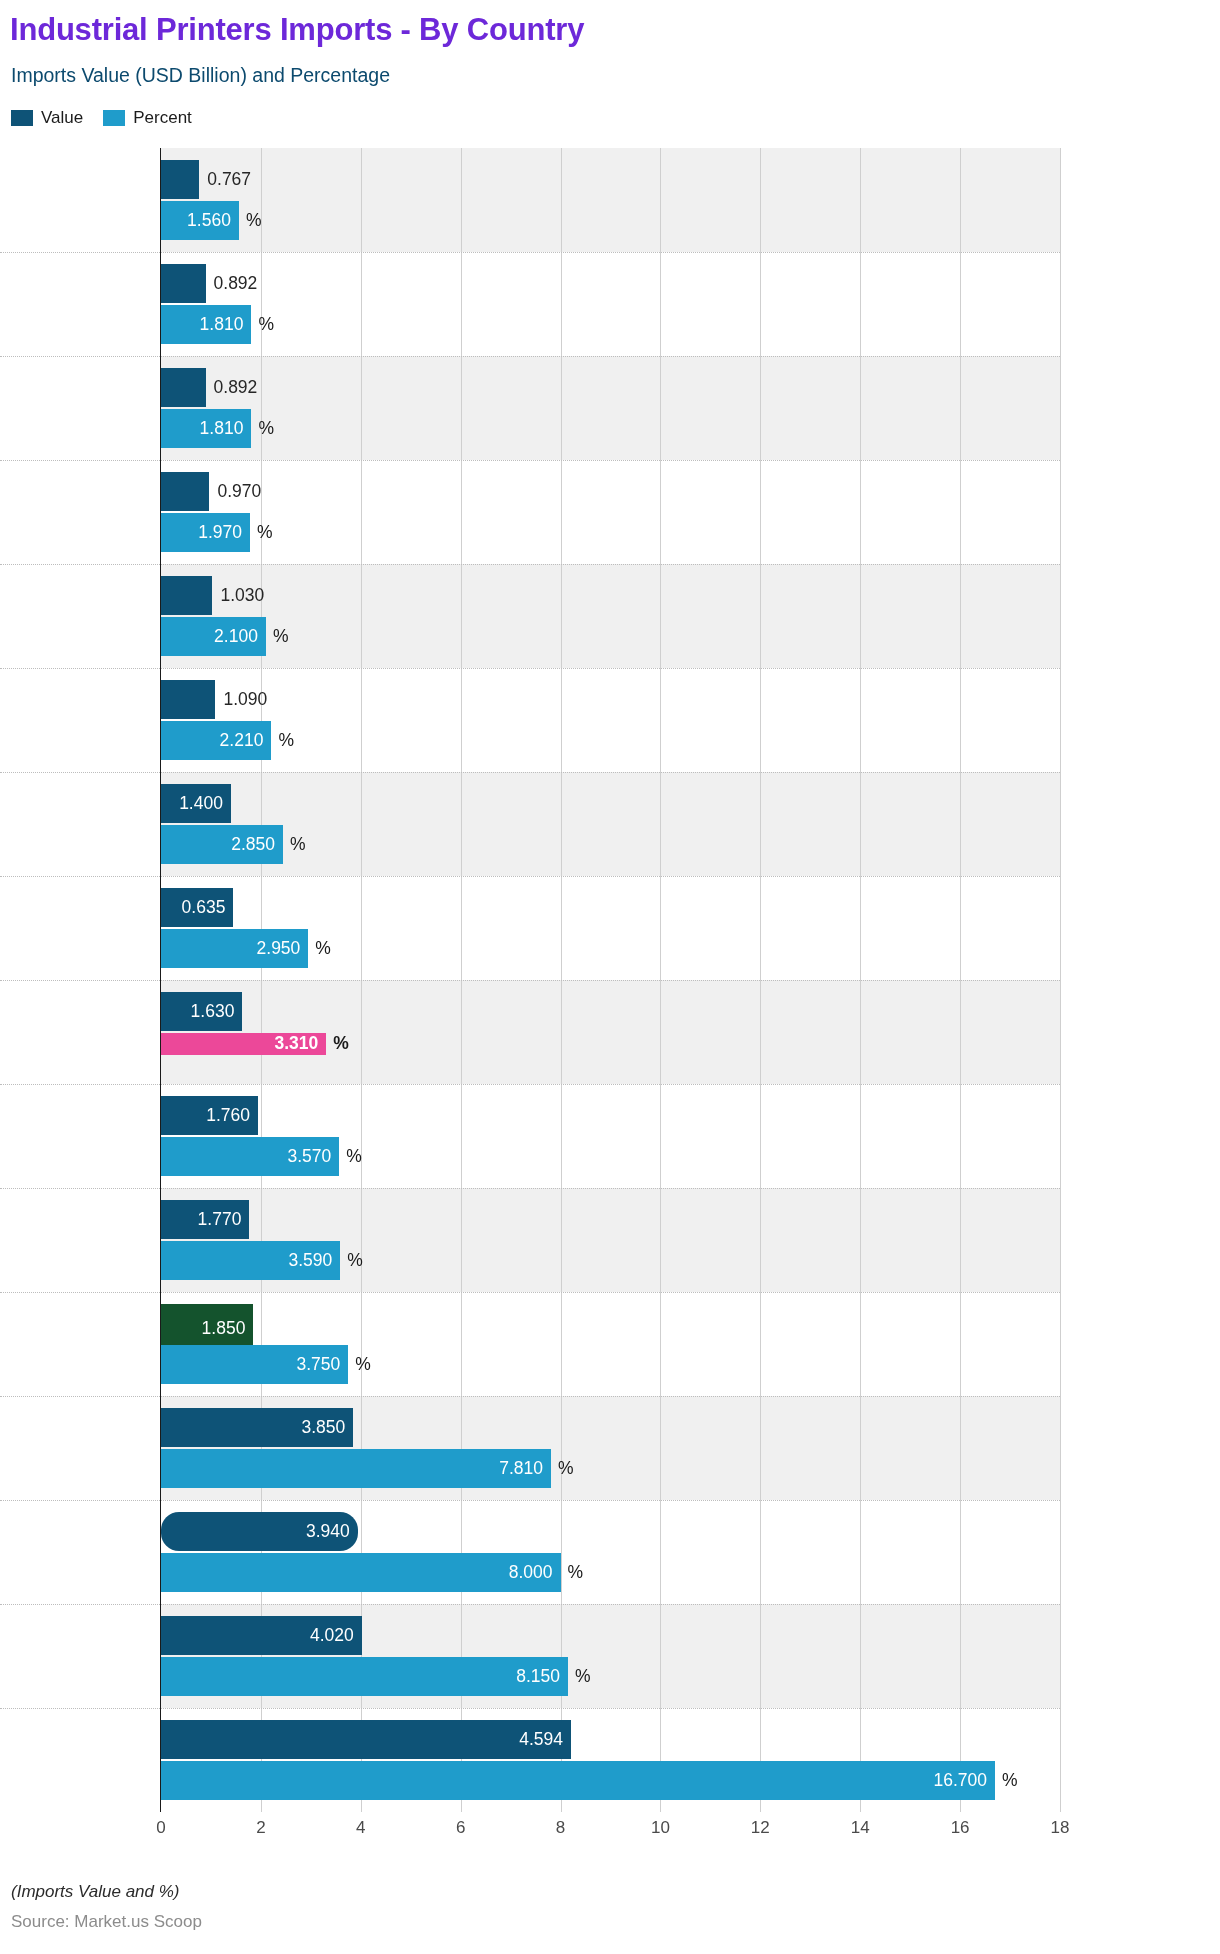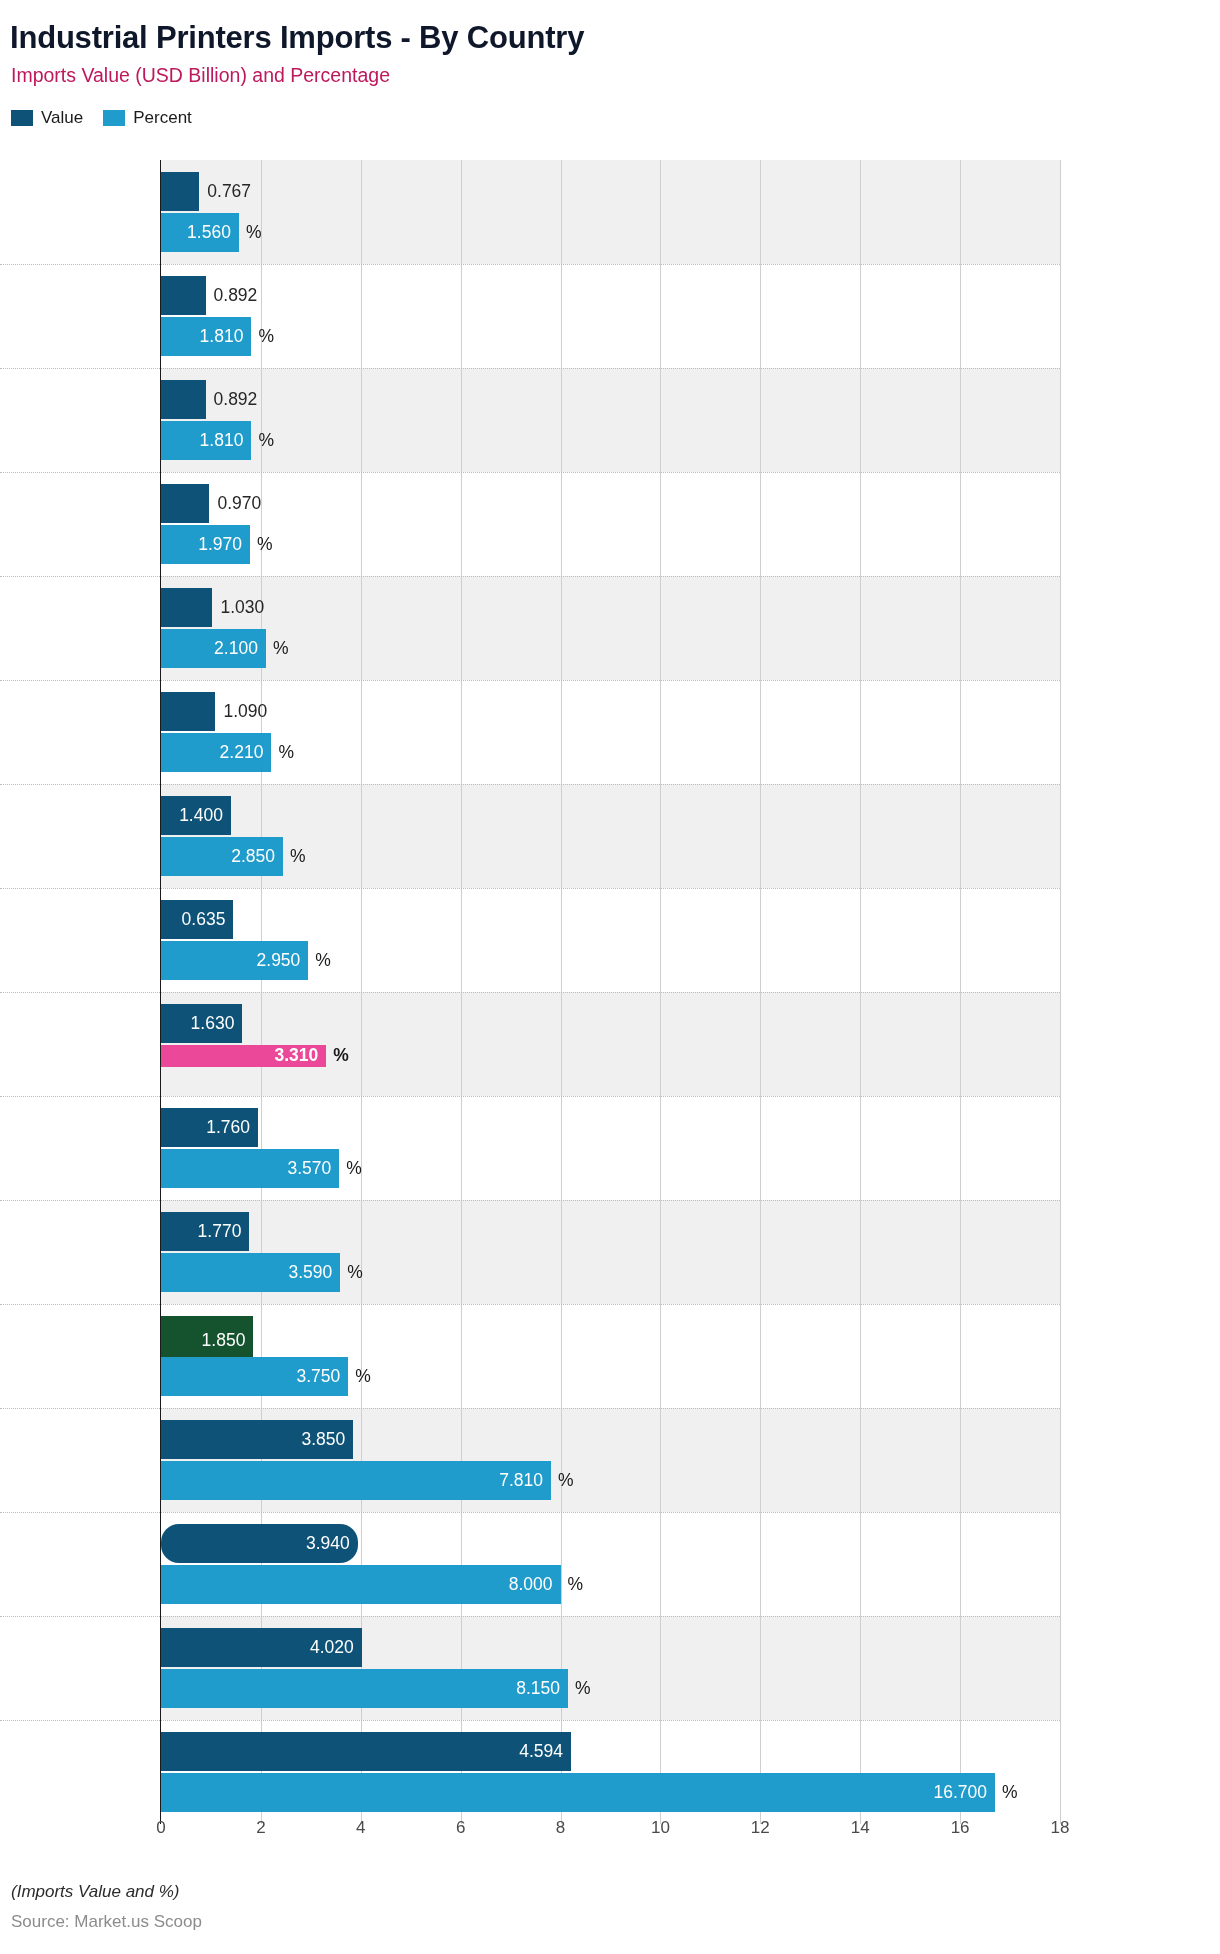--- a/index.html
+++ b/index.html
@@ -13,51 +13,51 @@
   #page {
     position: relative;
     width: 1220px; height: 1954px;
     background: #ffffff;
     overflow: hidden;
   }
 
   
   .title {
     position: absolute;
-    left: 10px; top: 20px;
+    left: 10px; top: 12px;
     font-size: 31px;
     font-weight: bold;
-    color: #0f172a;
+    color: #6d28d9;
     letter-spacing: -0.2px;
     white-space: nowrap;
   }
   .subtitle {
     position: absolute;
     left: 11px; top: 64px;
     font-size: 19.5px;
-    color: #be185d;
+    color: #0c4a6e;
     white-space: nowrap;
   }
 
   
   .legend {
     position: absolute;
     left: 11px; top: 108px;
     display: flex;
     align-items: center;
     gap: 20px;
   }
   .legend-item { display: flex; align-items: center; gap: 8px; }
   .legend-swatch { width: 22px; height: 16px; display: block; }
   .legend-label { font-size: 17px; color: #1b1b1b; }
 
   
   .plot {
     position: absolute;
-    left: 161px; top: 160px;
+    left: 161px; top: 148px;
     width: 899px; height: 1664px;
   }
   .plot-bg { position: absolute; inset: 0; background: #ffffff; }
 
   
   .band { position: absolute; left: 0; width: 899px; background: #f0f0f0; }
   .band.alt { background: #ffffff; }
 
   
   .vgrid {

